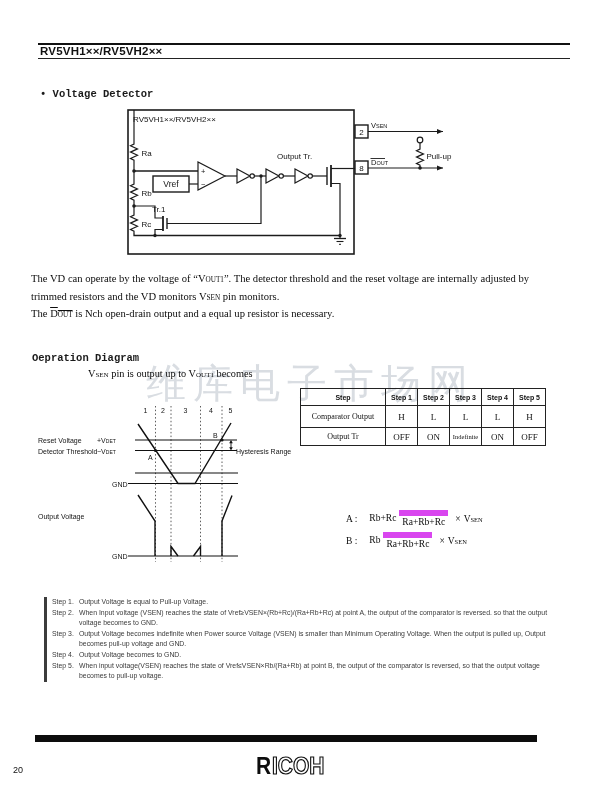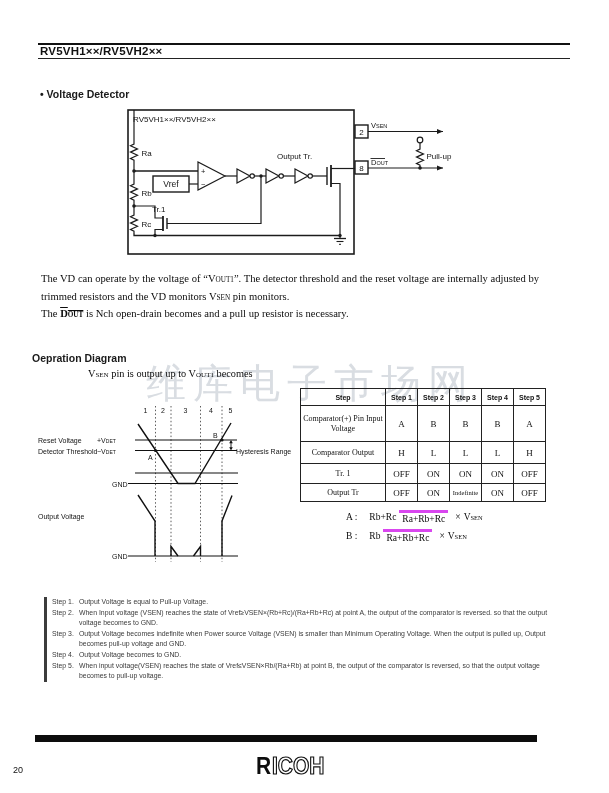--- a/index.html
+++ b/index.html
@@ -5,29 +5,29 @@
   html,body{margin:0;padding:0;background:#e8e8e8;}
   #page{position:relative;width:609px;height:793px;background:#ffffff;overflow:hidden;
         font-family:"Liberation Sans",sans-serif;color:#111;}
   .abs{position:absolute;}
 
   
   #rule-top{left:38px;top:43px;width:532px;height:2px;background:#111;}
   #doc-title{left:40px;top:45px;font-weight:bold;font-size:11.5px;letter-spacing:.2px;}
   #rule-thin{left:38px;top:58px;width:532px;height:1px;background:#222;}
 
-  .sec-head{font-weight:bold;font-size:10.5px;color:#1a1a1a;}
+  .sec-head{font-weight:bold;font-size:10.5px;color:#1a1a1a;font-family:Liberation Mono, monospace;}
   #sec1{left:40px;top:88px;}
   #sec2{left:32px;top:352px;}
 
   
-  #para{left:41px;top:271px;width:540px;font-family:"Liberation Serif",serif;
+  #para{left:31px;top:271px;width:540px;font-family:"Liberation Serif",serif;
         font-size:10.6px;line-height:16.5px;color:#0c0c0c;}
   .sc{font-size:68%;}
-  .over{text-decoration:overline;font-weight:bold;}
+  .over{text-decoration:overline;}
   #subtitle{left:88px;top:368px;font-family:"Liberation Serif",serif;font-size:10.3px;color:#0c0c0c;}
 
   
   #watermark{left:146px;top:356px;font-size:40px;letter-spacing:7px;color:#d9dde2;
              white-space:nowrap;z-index:1;}
 
   .layer{z-index:2;}
 
   
   #optable{left:300px;top:388px;border-collapse:collapse;table-layout:fixed;z-index:2;position:absolute;}
@@ -39,21 +39,21 @@
   #optable .c0{width:82px;} #optable .cn{width:29px;}
   #optable tr.r1 td{height:35px;} #optable tr.r2 td{height:21px;}
   #optable tr.r3 td{height:19px;} #optable tr.r4 td{height:17px;margin-left:47px;}
   #optable td.small{font-size:6.5px;}
 
   
   #formulas{left:346px;top:510px;font-family:"Liberation Serif",serif;font-size:9.5px;color:#0c0c0c;z-index:2;}
   .formula{display:flex;align-items:center;margin-bottom:5px;}
   .frac{display:inline-flex;flex-direction:row;align-items:center;margin:0 7px 0 6px;}
   .frac .num{padding:0 3px 1px 3px;}
-  .frac .den{border-top:3px solid #d946ef;padding:1px 3px 0 3px;}
+  .frac .den{border-top:6px solid #d946ef;padding:1px 3px 0 3px;}
   .fx{margin-right:3px;}
 
   
   #notes-bar{left:44px;top:597px;width:3px;height:85px;background:#3c3c3c;z-index:2;}
   #notes{left:52px;top:597px;width:505px;font-size:6.9px;line-height:10.6px;color:#3a3a3a;z-index:2;}
   .note{display:flex;}
   .note .nlabel{width:27px;flex:0 0 27px;}
   .note .ntext{width:470px;}
 
   
@@ -169,21 +169,21 @@
       <text x="361.5" y="170.7" text-anchor="middle" font-size="8">8</text>
       <text x="371" y="128"><tspan font-size="7.5">V</tspan><tspan font-size="5.5">SEN</tspan></text>
       <text x="371" y="165"><tspan font-size="7.5">D</tspan><tspan font-size="5.5">OUT</tspan></text>
       <text x="426.5" y="159">Pull-up</text>
     </g>
   </svg>
 
   <div class="abs layer" id="para">
     <span>The VD can operate by the voltage of “V</span><span class="sc">OUT1</span><span>”.  The detector threshold and the reset voltage are internally adjusted by</span><br>
     <span>trimmed resistors and the VD monitors V</span><span class="sc">SEN</span><span> pin monitors.</span><br>
-    <span>The </span><span class="over"><span>D</span><span class="sc">OUT</span></span><span> is Nch open-drain becomes and a pull up resistor is necessary.</span>
+    <span>The </span><span class="over"><span>D</span><span class="sc">OUT</span></span><span> is Nch open-drain output and a equal up resistor is necessary.</span>
   </div>
 
   <div class="abs sec-head layer" id="sec2">Oepration Diagram</div>
 
   <div class="abs layer" id="subtitle">
     <span>V</span><span class="sc">SEN</span><span> pin is output up to V</span><span class="sc">OUT1</span><span> becomes</span>
   </div>
 
   <div class="abs" id="watermark">维库电子市场网</div>
 
@@ -246,43 +246,27 @@
   <table id="optable">
     <tbody>
         <tr>
       <th class="c0">Step</th>
       <th class="cn">Step 1</th>
       <th class="cn">Step 2</th>
       <th class="cn">Step 3</th>
       <th class="cn">Step 4</th>
       <th class="cn">Step 5</th>
     </tr>
-    <tr class="r1">
-      <td class="rowlabel">Comparator(+) Pin Input Voltage</td>
-      <td>A</td>
-      <td>B</td>
-      <td>B</td>
-      <td>B</td>
-      <td>A</td>
-    </tr>
     <tr class="r2">
       <td class="rowlabel">Comparator Output</td>
       <td>H</td>
       <td>L</td>
       <td>L</td>
       <td>L</td>
       <td>H</td>
-    </tr>
-    <tr class="r3">
-      <td class="rowlabel">Tr. 1</td>
-      <td>OFF</td>
-      <td>ON</td>
-      <td>ON</td>
-      <td>ON</td>
-      <td>OFF</td>
     </tr>
     <tr class="r4">
       <td class="rowlabel">Output Tr</td>
       <td>OFF</td>
       <td>ON</td>
       <td class="small">Indefinite</td>
       <td>ON</td>
       <td>OFF</td>
     </tr>
   </tbody>

